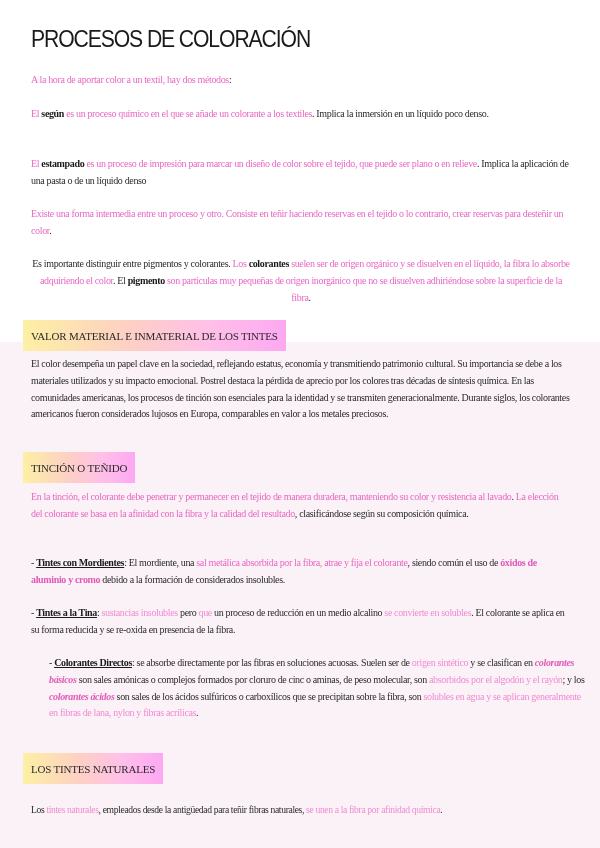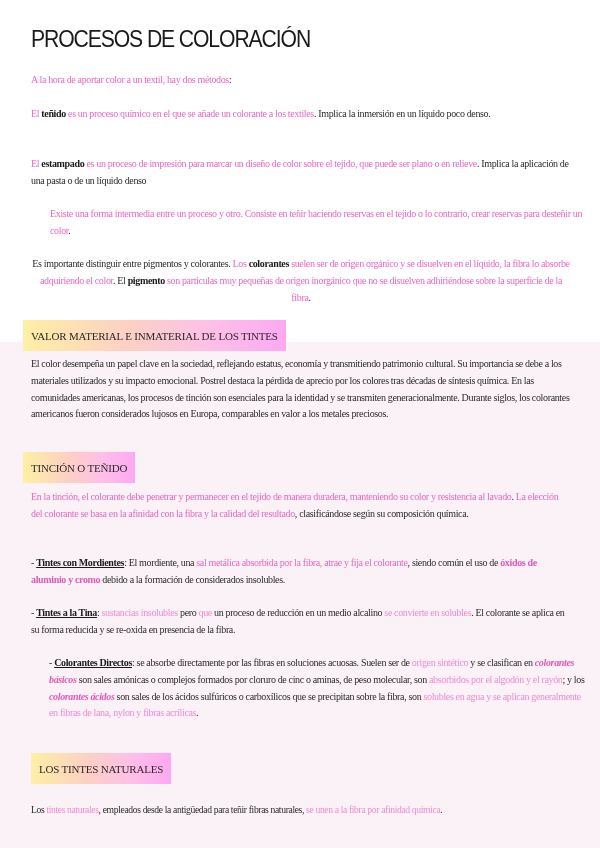--- a/index.html
+++ b/index.html
@@ -46,28 +46,28 @@
 <div class="lower-bg"></div>
 
 <div class="page">
   <h1>PROCESOS DE COLORACIÓN</h1>
 
   <div class="p" style="top:72px;">
     <span class="pk">A la hora de aportar color a un textil, hay dos métodos</span><span>:</span>
   </div>
 
   <div class="p" style="top:106px;">
-    <span class="pk">El </span><b class="k">teñido</b><span class="pk"> es un proceso químico en el que se añade un colorante a los textiles</span><span>. Implica la inmersión en un líquido poco denso.</span>
+    <span class="pk">El </span><b class="k">según</b><span class="pk"> es un proceso químico en el que se añade un colorante a los textiles</span><span>. Implica la inmersión en un líquido poco denso.</span>
   </div>
 
   <div class="p" style="top:156px;">
     <span class="pk">El </span><b class="k">estampado</b><span class="pk"> es un proceso de impresión para marcar un diseño de color sobre el tejido, que puede ser plano o en relieve</span><span>. Implica la aplicación de una pasta o de un líquido denso</span>
   </div>
 
-  <div class="p" style="top:206px;margin-left:19px;">
+  <div class="p" style="top:206px;">
     <span class="pk">Existe una forma intermedia entre un proceso y otro. Consiste en teñir haciendo reservas en el tejido o lo contrario, crear reservas para desteñir un color</span><span>.</span>
   </div>
 
   <div class="p" style="top:256px;text-align:center;">
     <span>Es importante distinguir entre pigmentos y colorantes. </span><span class="pk">Los </span><b class="k">colorantes</b><span class="pk"> suelen ser de origen orgánico y se disuelven en el líquido, la fibra lo absorbe adquiriendo el color</span><span>. El </span><b class="k">pigmento</b><span class="pk"> son partículas muy pequeñas de origen inorgánico que no se disuelven adhiriéndose sobre la superficie de la fibra</span><span>.</span>
   </div>
 
   <div class="sec" style="top:320px;">VALOR MATERIAL E INMATERIAL DE LOS TINTES</div>
 
   <div class="p" style="top:356px;">El color desempeña un papel clave en la sociedad, reflejando estatus, economía y transmitiendo patrimonio cultural. Su importancia se debe a los materiales utilizados y su impacto emocional. Postrel destaca la pérdida de aprecio por los colores tras décadas de síntesis química. En las comunidades americanas, los procesos de tinción son esenciales para la identidad y se transmiten generacionalmente. Durante siglos, los colorantes americanos fueron considerados lujosos en Europa, comparables en valor a los metales preciosos.</div>
@@ -83,18 +83,18 @@
   </div>
 
   <div class="p" style="top:605px;">
     <span>- </span><u class="k">Tintes a la Tina</u><span>: </span><span class="pk2">sustancias insolubles</span><span> pero </span><span class="pk2">que</span><span> un proceso de reducción en un medio alcalino </span><span class="pk2">se convierte en solubles</span><span>. El colorante se aplica en su forma reducida y se re-oxida en presencia de la fibra.</span>
   </div>
 
   <div class="p" style="top:655px;margin-left:18px;">
     <span>- </span><u class="k">Colorantes Directos</u><span>: se absorbe directamente por las fibras en soluciones acuosas. Suelen ser de </span><span class="pk2">origen sintético</span><span> y se clasifican en </span><span class="pki">colorantes básicos</span><span> son sales amónicas o complejos formados por cloruro de cinc o aminas, de peso molecular, son </span><span class="pk2">absorbidos por el algodón y el rayón</span><span>; y los </span><span class="pki">colorantes ácidos</span><span> son sales de los ácidos sulfúricos o carboxílicos que se precipitan sobre la fibra, son </span><span class="pk2">solubles en agua y se aplican generalmente en fibras de lana, nylon y fibras acrílicas</span><span>.</span>
   </div>
 
-  <div class="sec" style="top:753px;margin-left:8px;">LOS TINTES NATURALES</div>
+  <div class="sec" style="top:753px;">LOS TINTES NATURALES</div>
 
   <div class="p small" style="top:786px; line-height:15.5px;">
     <span>Los </span><span class="pk2">tintes naturales</span><span>, empleados desde la antigüedad para teñir fibras naturales, </span><span class="pk2">se unen a la fibra por afinidad química</span><span>.</span>
   </div>
 </div>
 
 </body></html>

